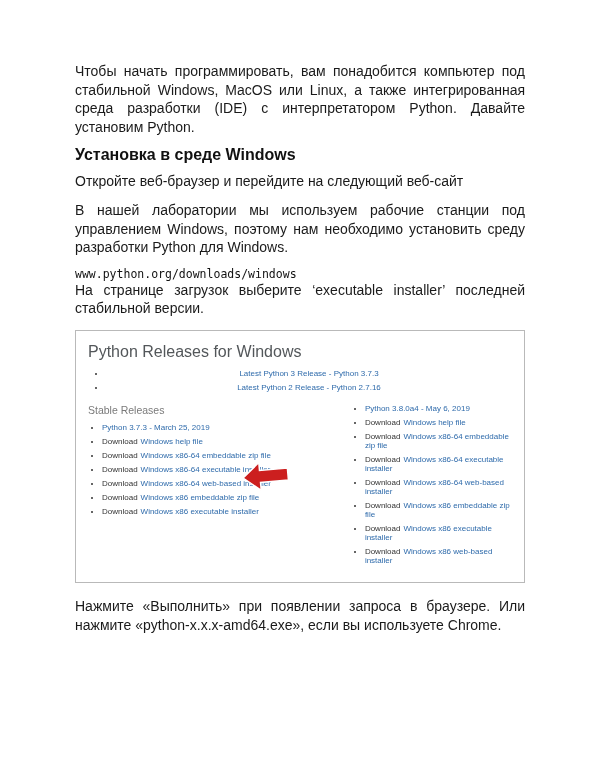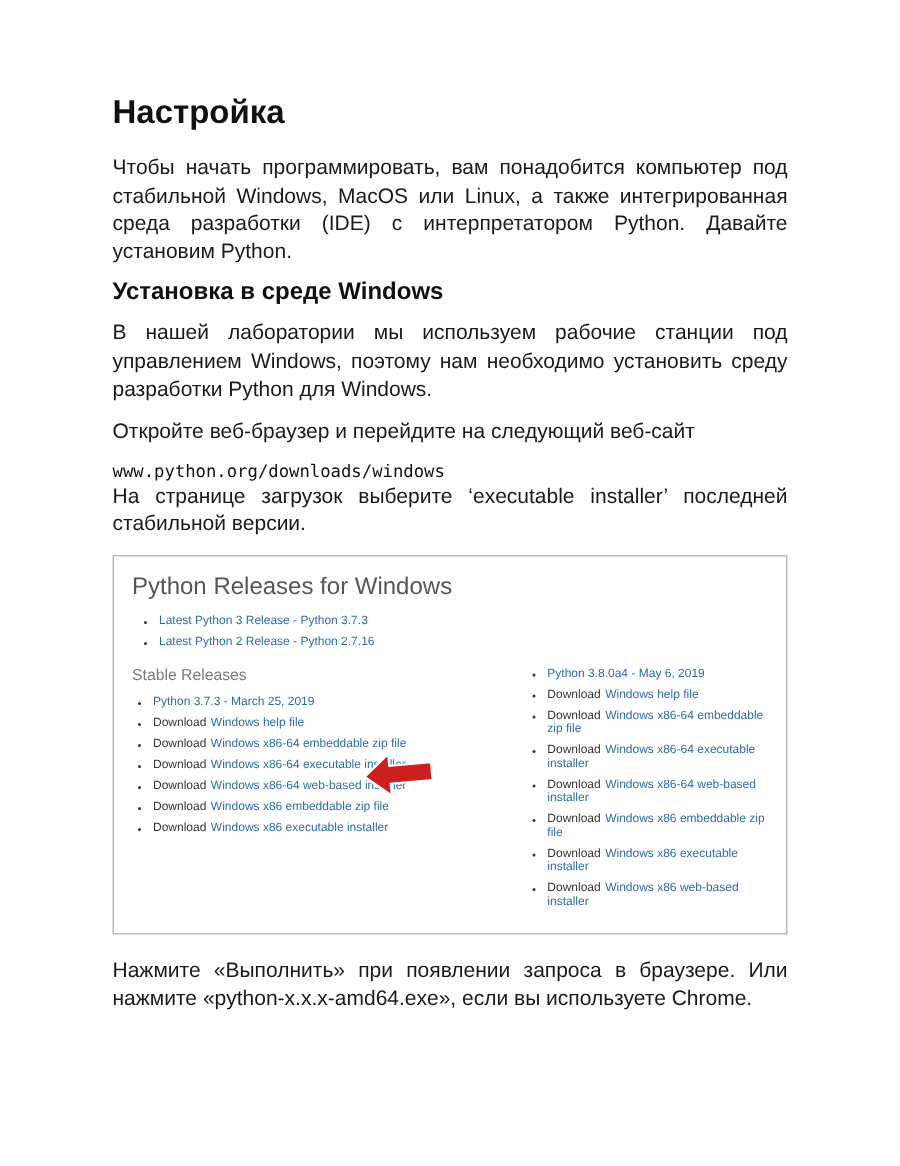--- a/index.html
+++ b/index.html
@@ -56,21 +56,21 @@
   }
   .shot-heading {
     font-size: 16px;
     font-weight: normal;
     color: #53575a;
     margin: 2px 0 8px 0;
   }
   .shot ul { margin: 0; padding: 0 0 0 14px; }
   .shot li { margin: 0 0 4px 0; }
   .top-links { margin: 0 0 12px 4px !important; }
-  .top-links li { font-size: 8px; margin-bottom: 5px; }
+  .top-links li { font-size: 8px; margin-bottom: 5px; text-align: center; }
   .top-links li::marker { color: #333; font-size: 7px; }
   a.blue-link {
     color: #2f6bab;
     text-decoration: none;
     cursor: pointer;
   }
   .cols { display: flex; }
   .col-left  { width: 62%; box-sizing: border-box; padding-right: 14px; }
   .col-right { width: 38%; box-sizing: border-box; }
   .col-heading {
@@ -97,29 +97,28 @@
     transform: rotate(-5deg);
     pointer-events: none;
   }
 </style>
 </head>
 <body>
 
 <div class="page">
   <div class="content">
 
-    <h1 class="doc-title">Настройка</h1>
 
     <p class="para">Чтобы начать программировать, вам понадобится компьютер под стабильной Windows, MacOS или Linux, а также интегрированная среда разработки (IDE) с интерпретатором Python. Давайте установим Python.</p>
 
     <h2 class="doc-h2">Установка в среде Windows</h2>
 
+    <p class="para left">Откройте веб-браузер и перейдите на следующий веб-сайт</p>
+
     <p class="para">В нашей лаборатории мы используем рабочие станции под управлением Windows, поэтому нам необходимо установить среду разработки Python для Windows.</p>
-
-    <p class="para left">Откройте веб-браузер и перейдите на следующий веб-сайт</p>
 
     <p class="mono">www.python.org/downloads/windows</p>
 
     <p class="para">На странице загрузок выберите ‘executable installer’ последней стабильной версии.</p>
 
     <div class="shot">
       <div class="shot-heading">Python Releases for Windows</div>
 
       <ul class="top-links">
         <li><a class="blue-link">Latest Python 3 Release - Python 3.7.3</a></li>

